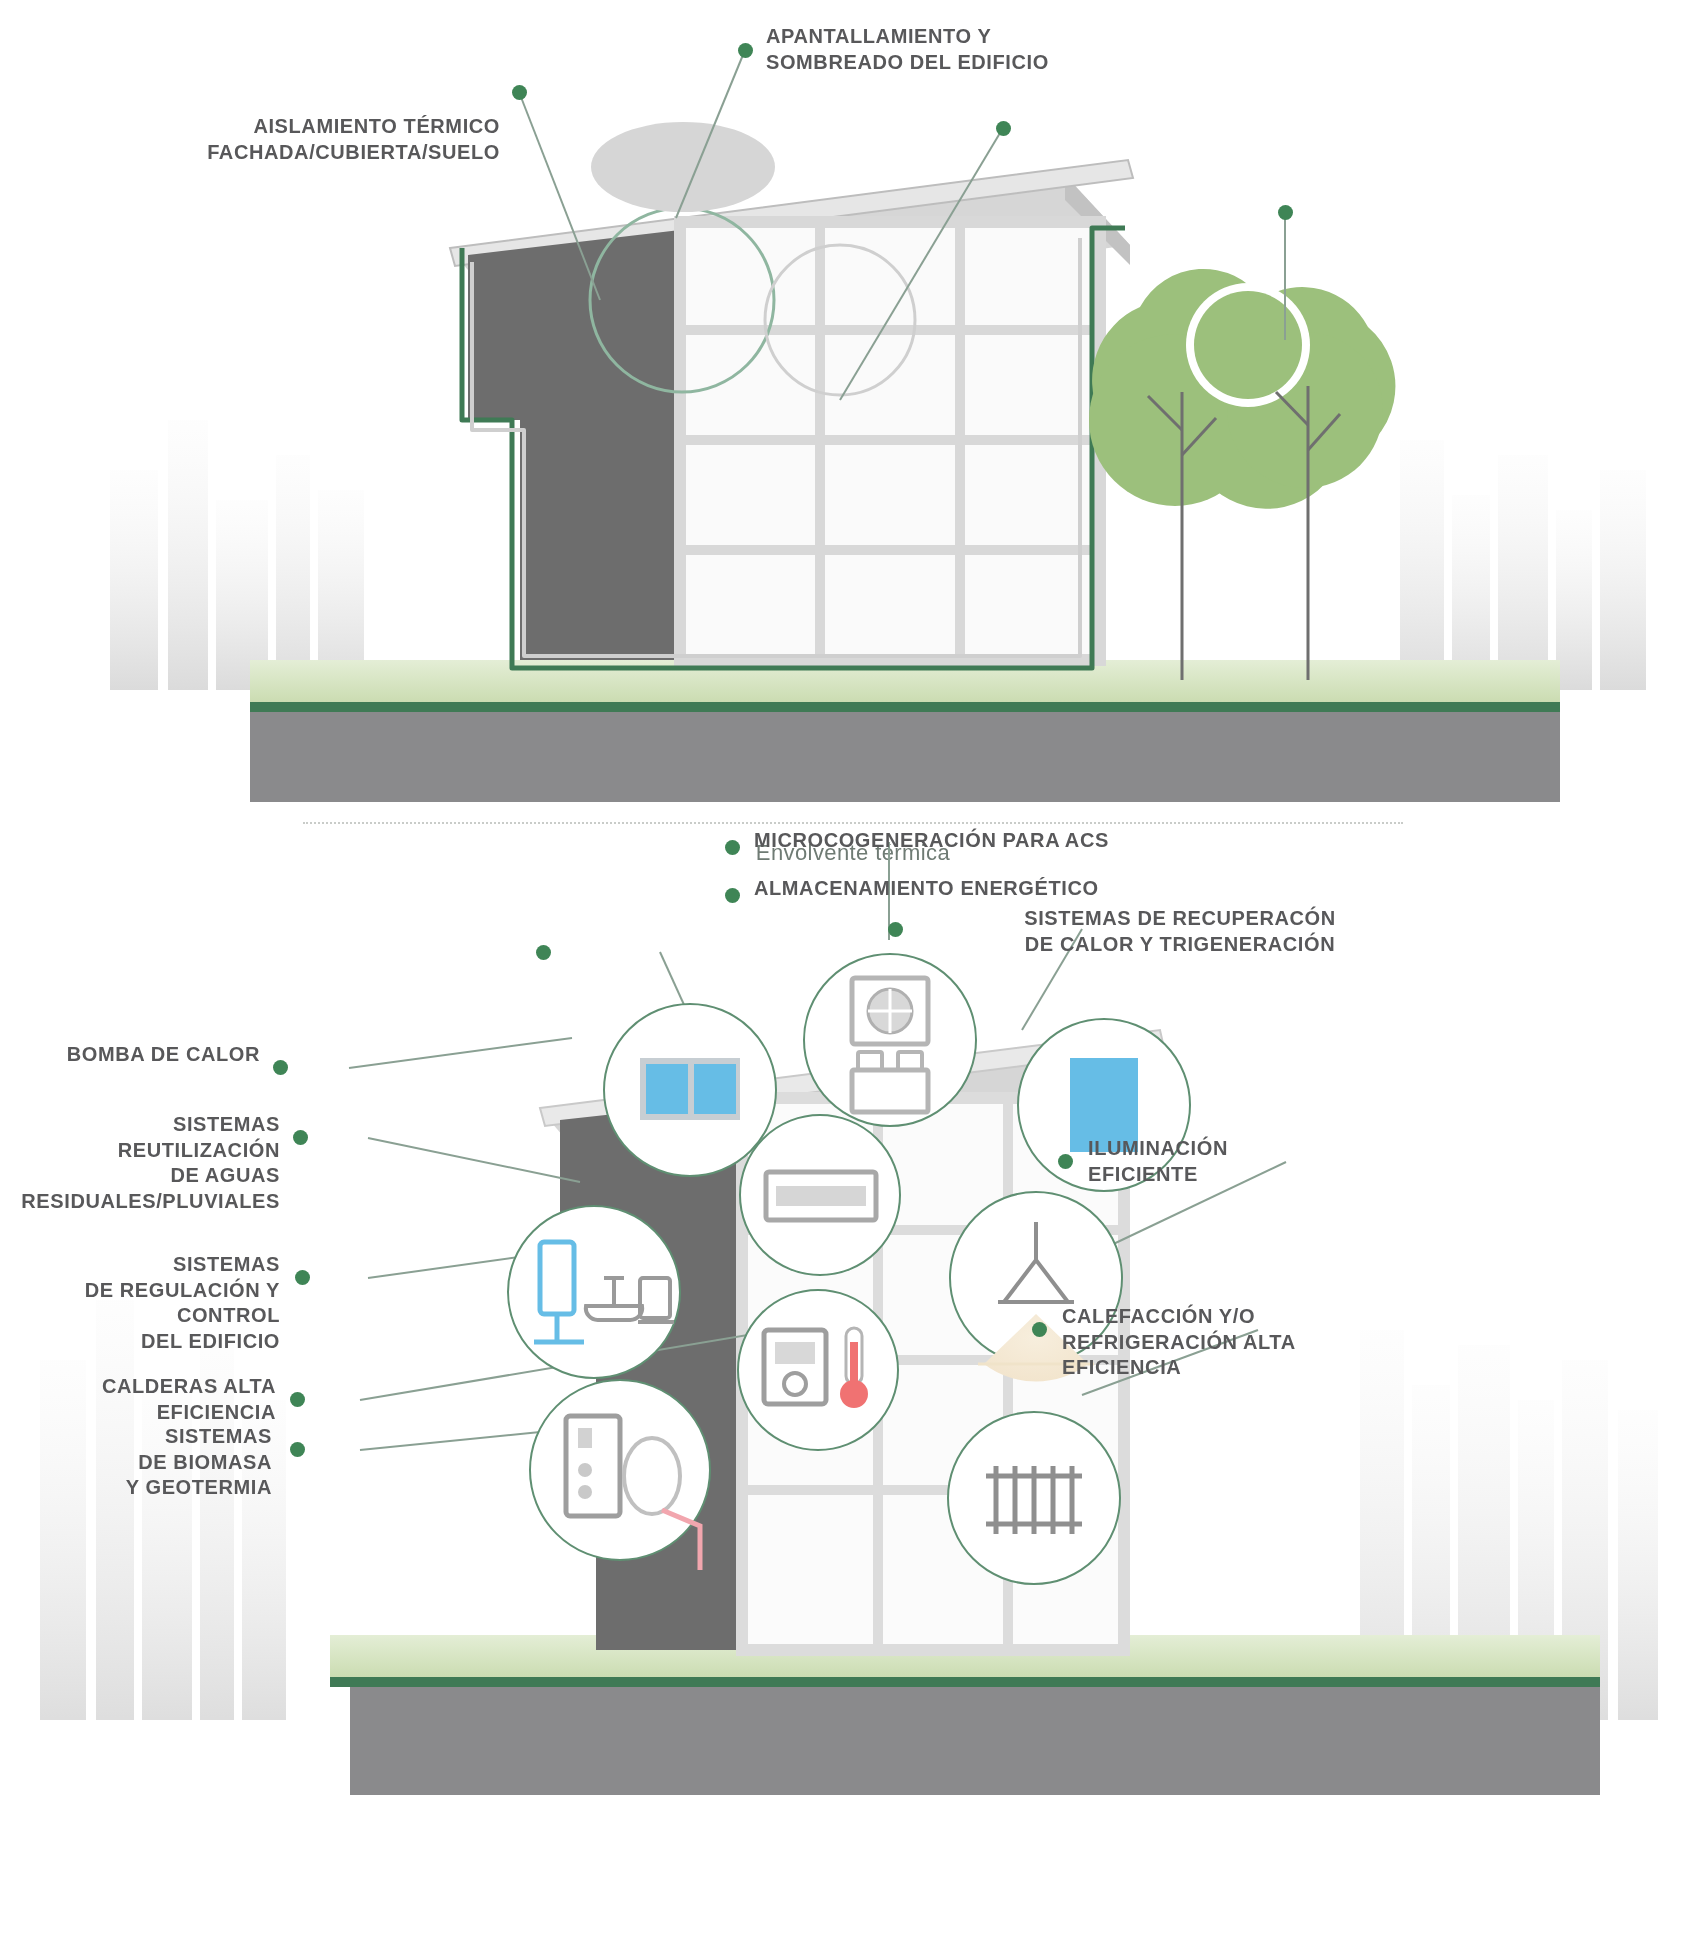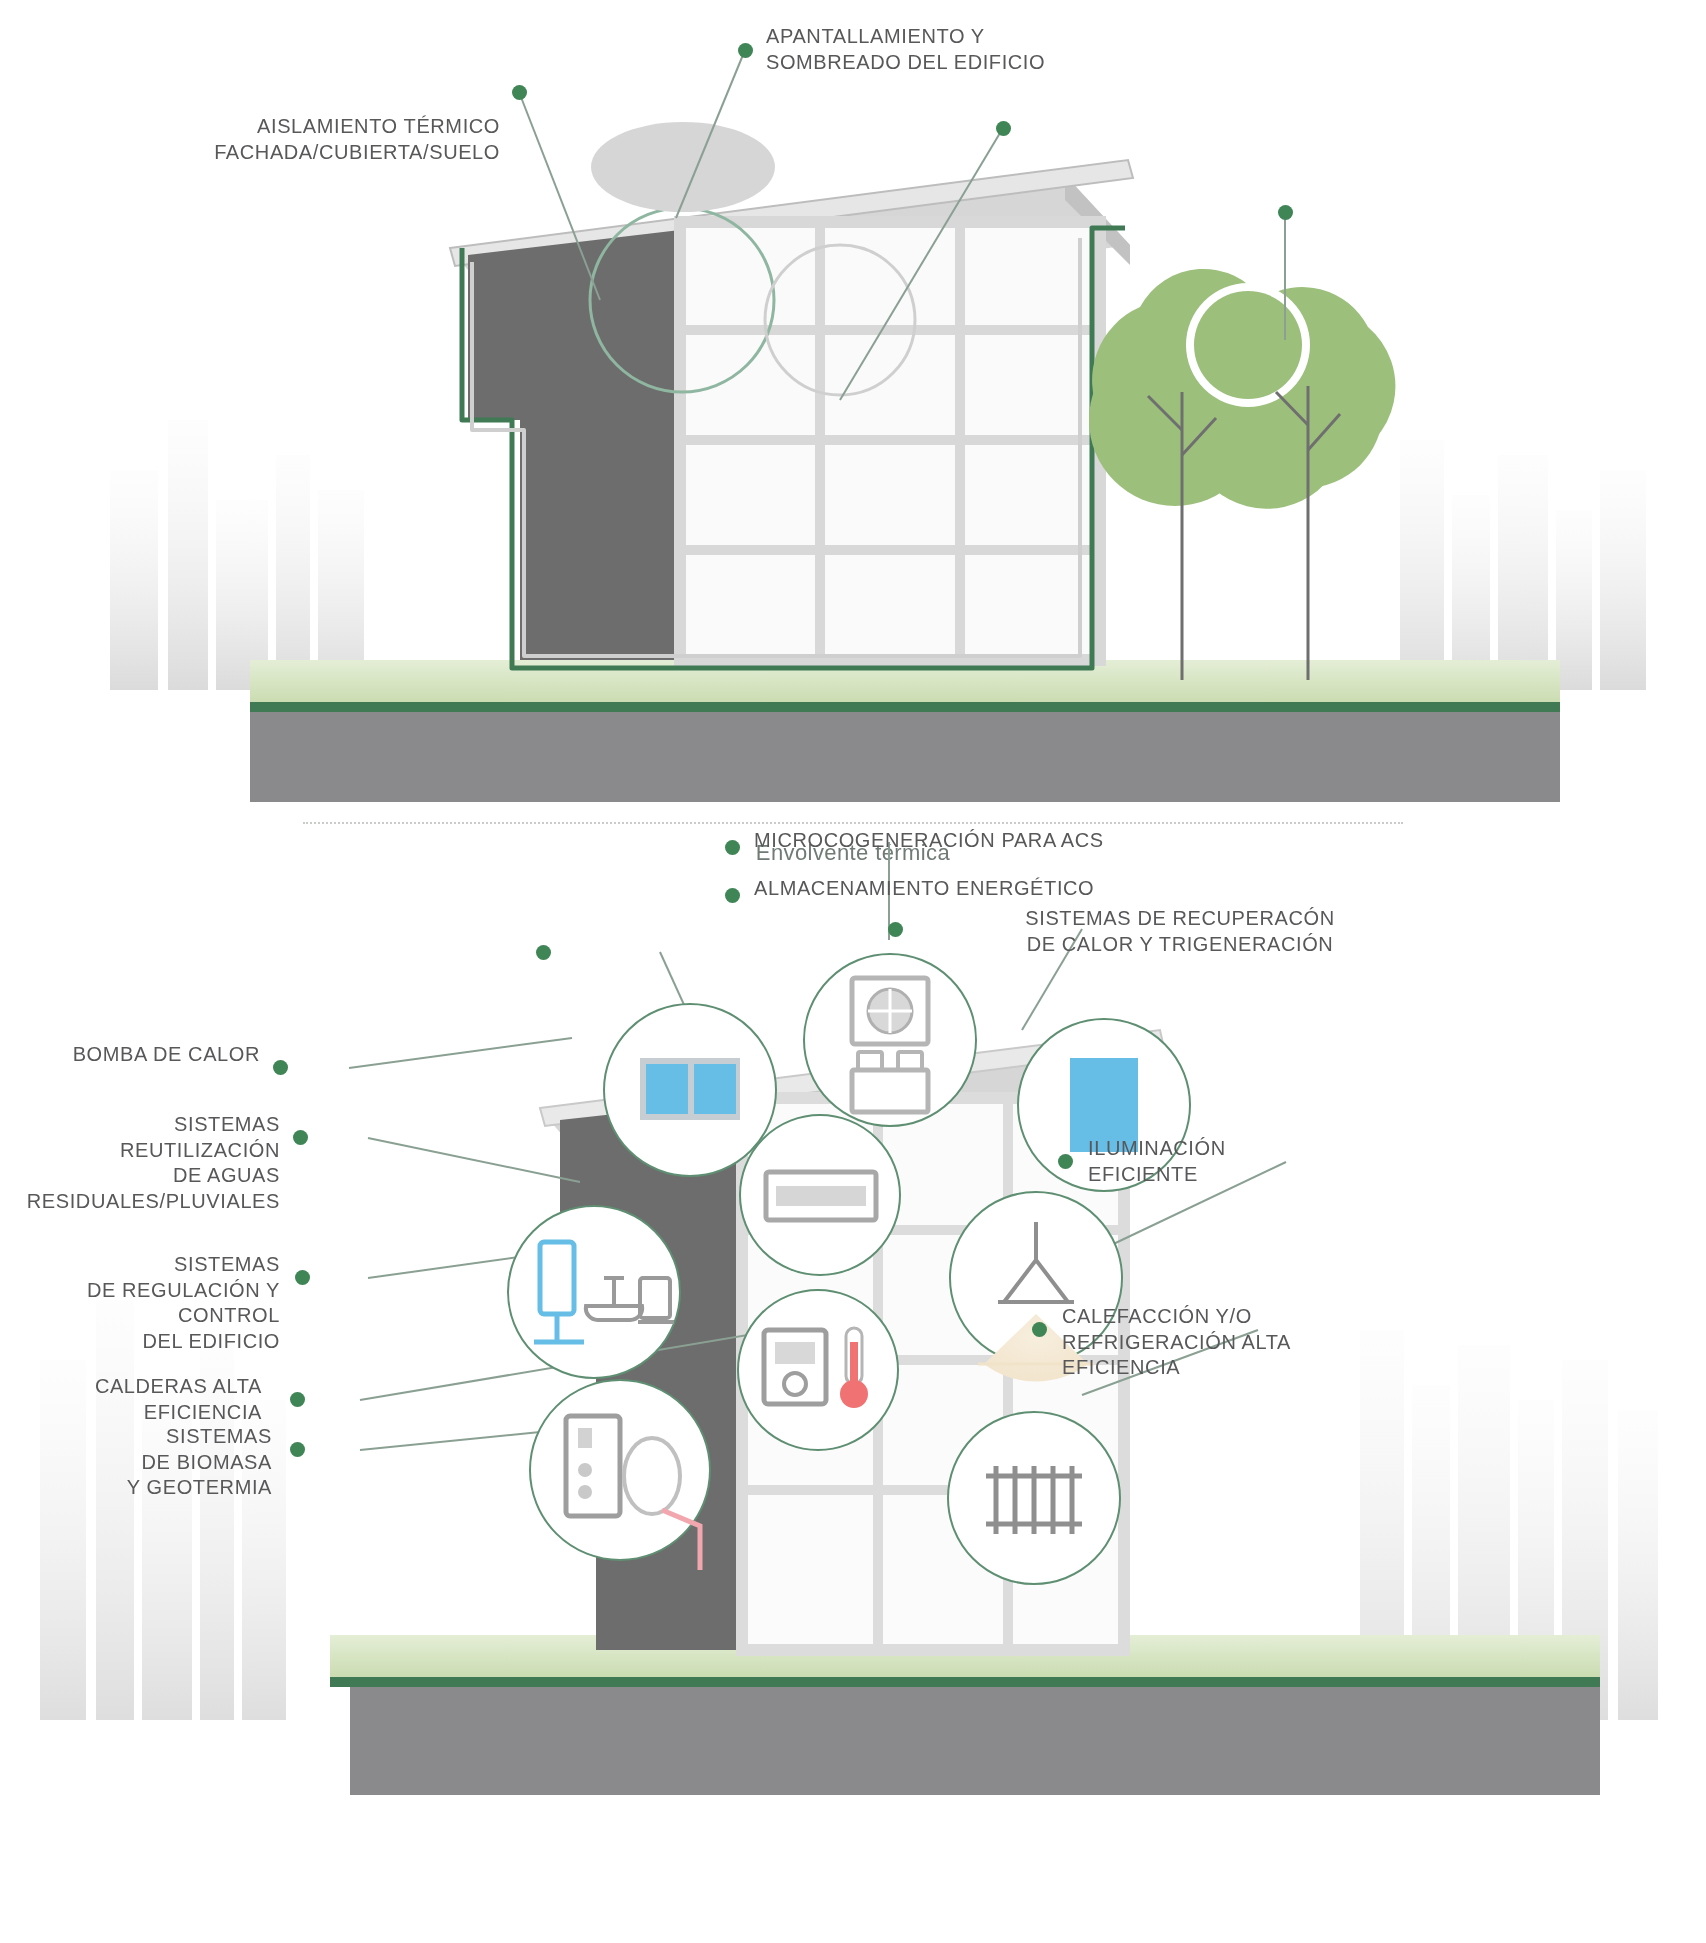--- a/index.html
+++ b/index.html
@@ -12,21 +12,21 @@
   .panel{position:absolute;left:0;width:1706px;}
   #panel-envelope{top:0;height:930px;}
   #panel-equipment{top:930px;height:1013px;}
 
   svg.scene{position:absolute;left:0;top:0;overflow:visible;}
 
   
   .callout{
     position:absolute;
     font-size:20px;
-    font-weight:normal;
+    font-weight:bold;
     letter-spacing:0.6px;
     line-height:1.28;
     color:#58585a;
     white-space:pre-line;
     text-transform:uppercase;
   }
   .callout.r{text-align:right;}
   .callout.l{text-align:left;}
 
   .dot{
@@ -341,21 +341,21 @@
 
     <div class="callout r" style="left:10px;top:182px;width:270px;">SISTEMAS REUTILIZACIÓN
 DE AGUAS
 RESIDUALES/PLUVIALES</div>
 
     <div class="callout r" style="left:10px;top:322px;width:270px;">SISTEMAS
 DE REGULACIÓN Y
 CONTROL
 DEL EDIFICIO</div>
 
-    <div class="callout r" style="left:0;top:444px;width:262px;">CALDERAS ALTA
+    <div class="callout r" style="left:14px;top:444px;width:262px;">CALDERAS ALTA
 EFICIENCIA</div>
 
     <div class="callout r" style="left:10px;top:494px;width:262px;">SISTEMAS
 DE BIOMASA
 Y GEOTERMIA</div>
 
     <div class="callout l" style="left:1088px;top:206px;width:330px;">ILUMINACIÓN
 EFICIENTE</div>
 
     <div class="callout l" style="left:1062px;top:374px;width:360px;">CALEFACCIÓN Y/O

